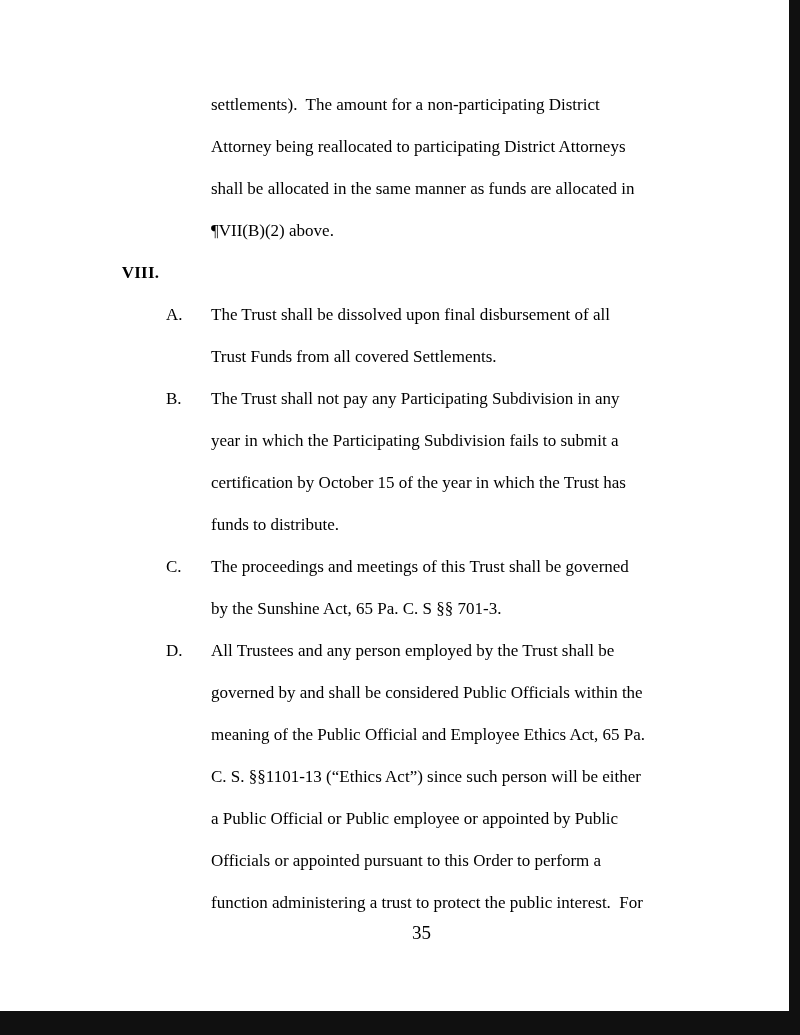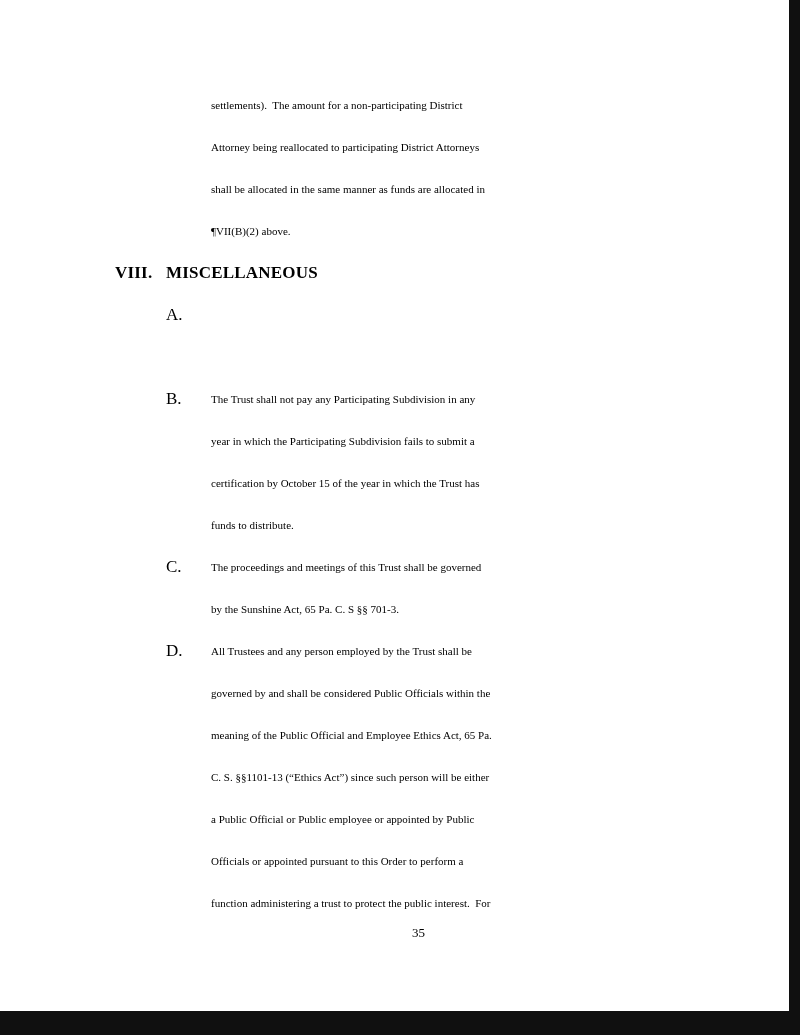--- a/index.html
+++ b/index.html
@@ -19,47 +19,47 @@
     font-family: "Liberation Serif", "DejaVu Serif", serif;
     color: var(--ink, #000000);
     font-size: 17px;
   }
 
   .block { position: absolute; }
 
   .lines {
     white-space: pre-wrap;
     line-height: 42px;
-    font-size: 11px;
+    font-size: 17px;
   }
 
   .heading {
     display: flex;
     font-weight: bold;
     line-height: 42px;
     font-size: 17px;
     letter-spacing: 0.2px;
   }
 
-  .heading .h-num { width: 51px; flex: none; }
+  .heading .h-num { width: 51px; flex: none; text-align: center; }
 
   .item { display: flex; left: 166px; }
 
   .item .item-label {
     width: 45px;
     flex: none;
     line-height: 42px;
     font-size: 17px;
   }
 
   .page-number {
     top: 912px;
     left: 412px;
     line-height: 42px;
-    font-size: 13px;
+    font-size: 19px;
   }
 
   
   .edge-right {
     position: absolute;
     top: 0;
     right: 0;
     width: 11px;
     height: 1035px;
     background: var(--edge, #101010);
@@ -79,25 +79,26 @@
 
 <div class="page">
 
   <div class="block lines" style="top:84px; left:211px;">settlements).  The amount for a non-participating District
 Attorney being reallocated to participating District Attorneys
 shall be allocated in the same manner as funds are allocated in
 ¶VII(B)(2) above.</div>
 
   <div class="block heading" style="top:252px; left:115px;">
     <span class="h-num">VIII.</span>
-    <span class="h-title">MISCELLANEOUS</span>
   </div>
 
   <div class="block item" style="top:294px;">
     <span class="item-label">A.</span>
+    <span class="lines">The Trust shall be dissolved upon final disbursement of all
+Trust Funds from all covered Settlements.</span>
   </div>
 
   <div class="block item" style="top:378px;">
     <span class="item-label">B.</span>
     <span class="lines">The Trust shall not pay any Participating Subdivision in any
 year in which the Participating Subdivision fails to submit a
 certification by October 15 of the year in which the Trust has
 funds to distribute.</span>
   </div>
 

